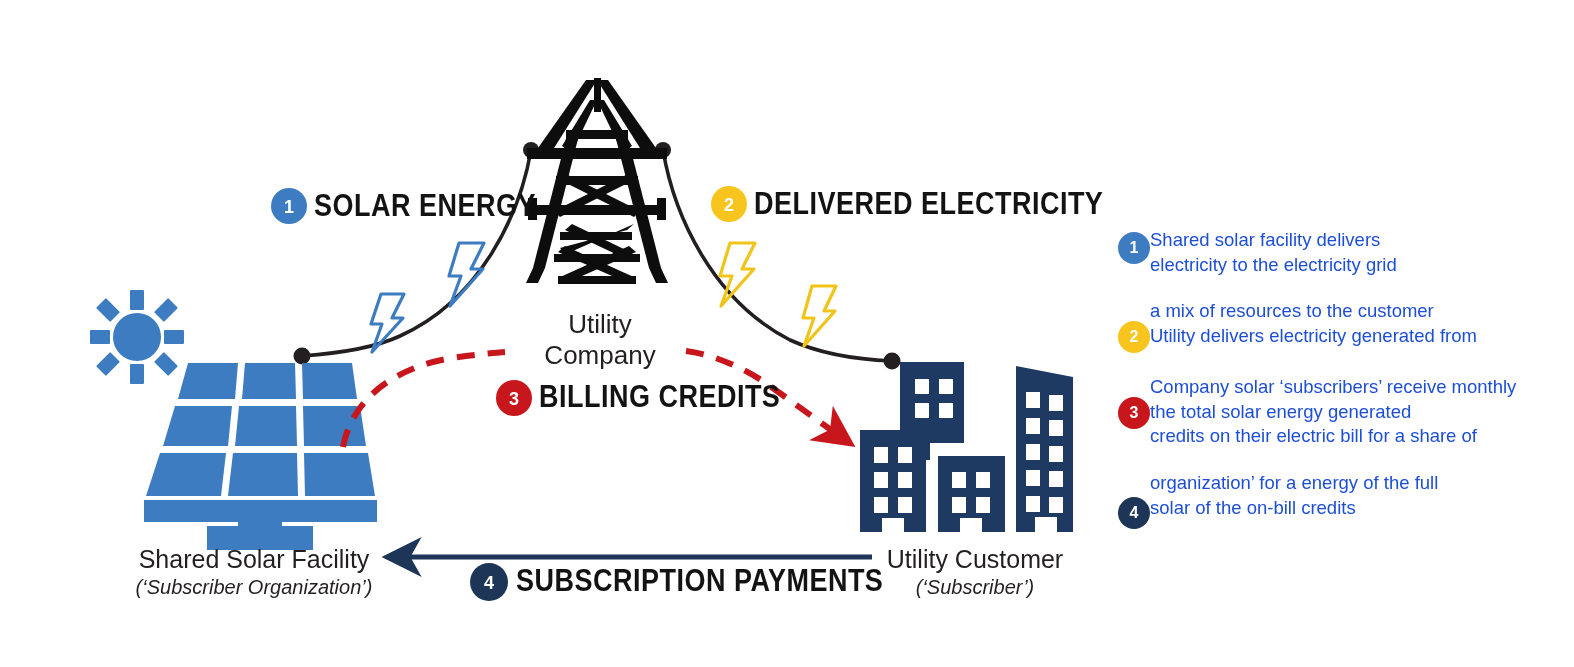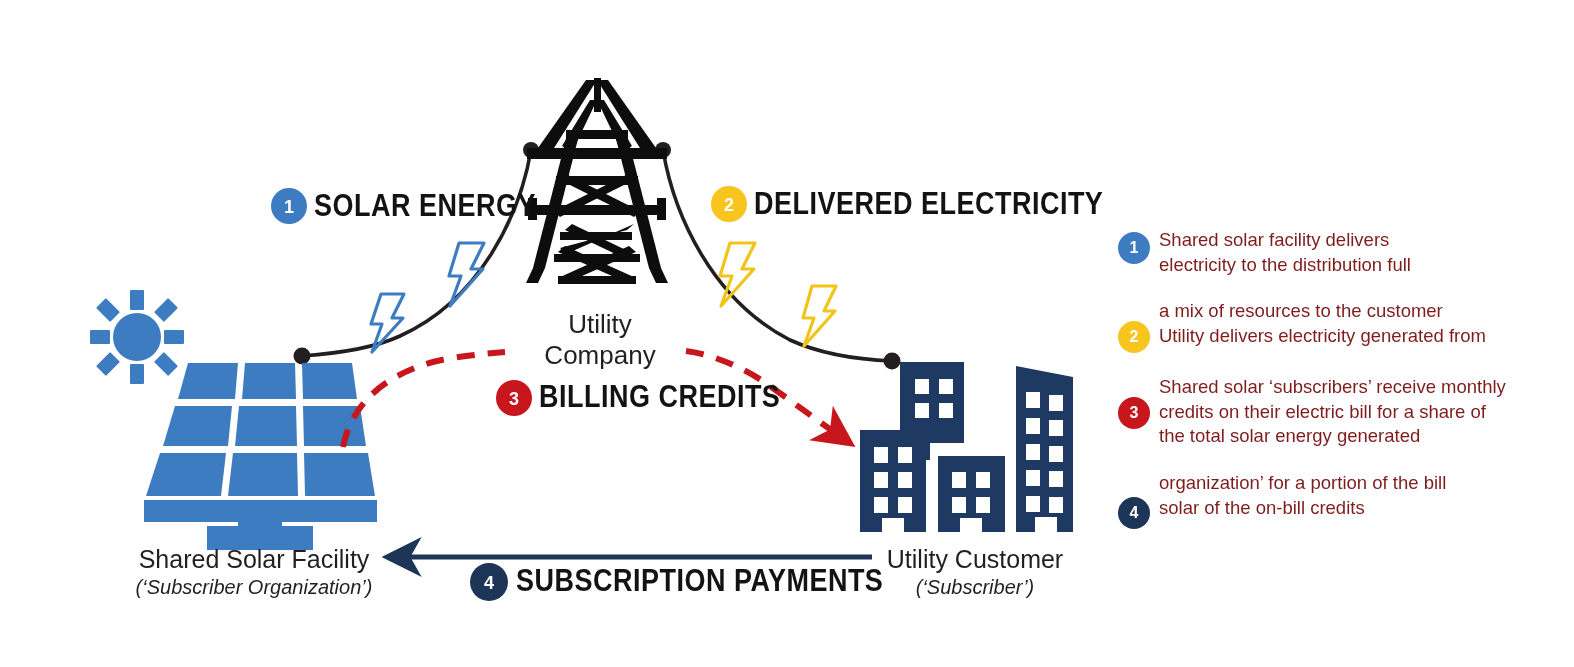--- a/index.html
+++ b/index.html
@@ -8,21 +8,21 @@
   #stage{position:relative;width:1574px;height:667px;background:#fff;}
   #diagram{position:absolute;left:0;top:0;width:1574px;height:667px;}
 
   .legend{position:absolute;left:1118px;top:228px;width:430px;}
   .legend-row{display:flex;align-items:flex-start;margin-bottom:22px;}
   .legend-row:last-child{margin-bottom:0;}
   .badge{flex:0 0 auto;width:32px;height:32px;border-radius:50%;
          display:flex;align-items:center;justify-content:center;
          color:#ffffff;font-size:16px;font-weight:bold;
          font-family:"Liberation Sans",sans-serif;line-height:1;}
-  .legend-text{margin-left:9px;font-size:18.5px;line-height:1.33;color:#7f1d1d;
+  .legend-text{margin-left:0;font-size:18.5px;line-height:1.33;color:#1d4ed8;
                font-family:"Liberation Sans",sans-serif;}
   .lr1 .badge{margin-top:4px;}
   .lr2 .badge{margin-top:22px;}
   .lr3 .badge{margin-top:22px;}
   .lr4 .badge{margin-top:26px;}
   .lr2{margin-top:14px;}
   .lr3{margin-top:14px;}
   .lr4{margin-top:14px;}
 </style>
 </head>
@@ -247,49 +247,49 @@
   </svg>
 
   <div class="legend">
 
     <div class="legend-row lr1">
       <div class="badge" style="background:#3d7cc0;">
         <span>1</span>
       </div>
       <div class="legend-text">
         <div>Shared solar facility delivers</div>
-        <div>electricity to the distribution full</div>
+        <div>electricity to the electricity grid</div>
       </div>
     </div>
 
     <div class="legend-row lr2">
       <div class="badge" style="background:#f7c51e;">
         <span>2</span>
       </div>
       <div class="legend-text">
         <div>a mix of resources to the customer</div>
         <div>Utility delivers electricity generated from</div>
       </div>
     </div>
 
     <div class="legend-row lr3">
       <div class="badge" style="background:#c8161d;">
         <span>3</span>
       </div>
       <div class="legend-text">
-        <div>Shared solar ‘subscribers’ receive monthly</div>
+        <div>Company solar ‘subscribers’ receive monthly</div>
+        <div>the total solar energy generated</div>
         <div>credits on their electric bill for a share of</div>
-        <div>the total solar energy generated</div>
       </div>
     </div>
 
     <div class="legend-row lr4">
       <div class="badge" style="background:#1d3557;">
         <span>4</span>
       </div>
       <div class="legend-text">
-        <div>organization’ for a portion of the bill</div>
+        <div>organization’ for a energy of the full</div>
         <div>solar of the on-bill credits</div>
       </div>
     </div>
 
   </div>
 </div>
 
 </body></html>

